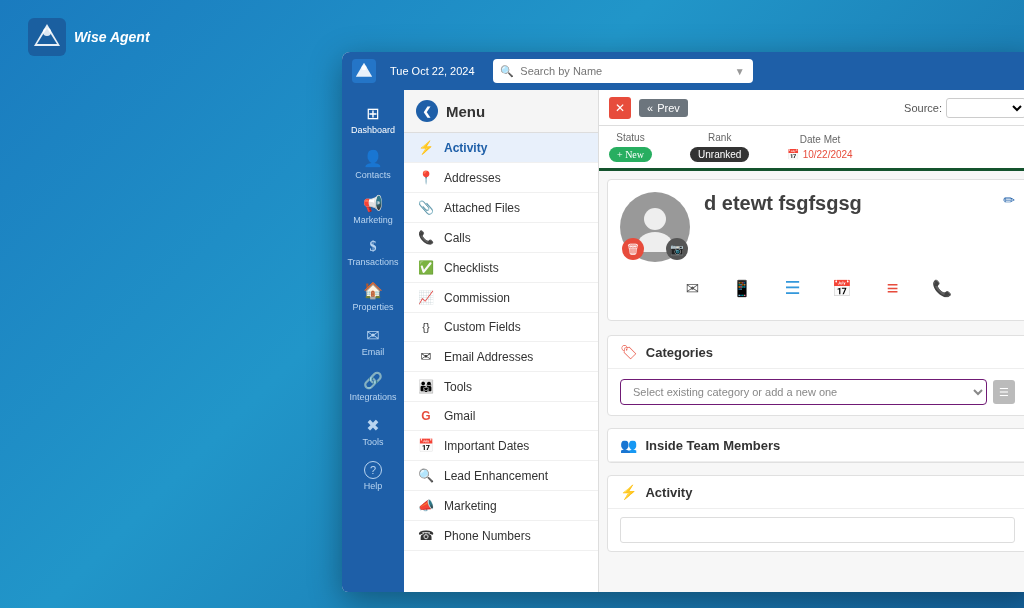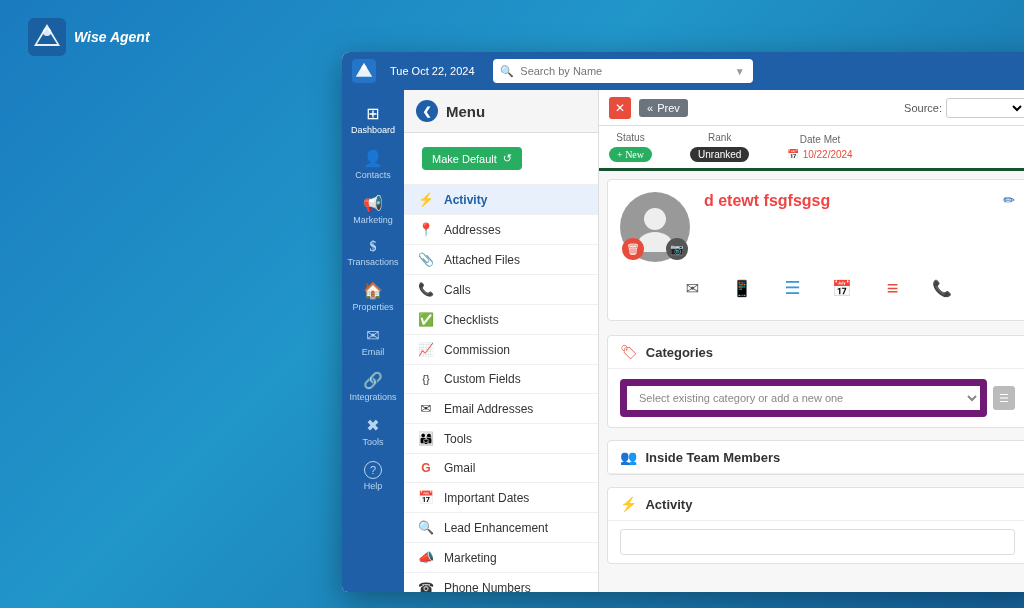--- a/index.html
+++ b/index.html
@@ -358,23 +358,23 @@
       font-size: 11px;
       cursor: pointer;
     }
     .contact-name-row {
       flex: 1;
       display: flex;
       justify-content: space-between;
       align-items: flex-start;
     }
     .contact-name {
-      font-size: 16px;
+      font-size: 20px;
       font-weight: bold;
-      color: #ef4444;
+      color: #404040;
     }
     .edit-icon {
       color: #1e5fa8;
       font-size: 14px;
       cursor: pointer;
     }
 
     
     .action-icons-row {
       display: flex;
@@ -421,21 +421,21 @@
     }
     .section-icon {
       font-size: 14px;
       color: #e74c3c;
     }
     .section-body {
       padding: 10px 12px;
     }
     .form-select {
       width: 100%;
-      border: 7px solid #701a75;
+      border: 1px solid #701a75;
       border-radius: 4px;
       padding: 5px 8px;
       font-size: 11px;
       color: #888;
       background: #fff;
     }
     .icon-btn-gray {
       background: #bbb;
       border: none;
       border-radius: 3px;
@@ -552,26 +552,20 @@
       <span>Help</span>
     </div>
   </div>
 
   <div class="content-area">
 
     <div class="menu-panel">
       <div class="menu-header">
         <div class="back-arrow">❮</div>
         <span>Menu</span>
-      </div>
-      <div style="padding: 6px 8px; border-bottom:1px solid #eee;">
-        <button class="make-default-btn">
-          <span>Make Default</span>
-          <span>↺</span>
-        </button>
       </div>
       <div class="menu-items">
 
         <div class="menu-item active">
           <span class="menu-item-icon">⚡</span>
           <span>Activity</span>
         </div>
         <div class="menu-item">
           <span class="menu-item-icon">📍</span>
           <span>Addresses</span>

